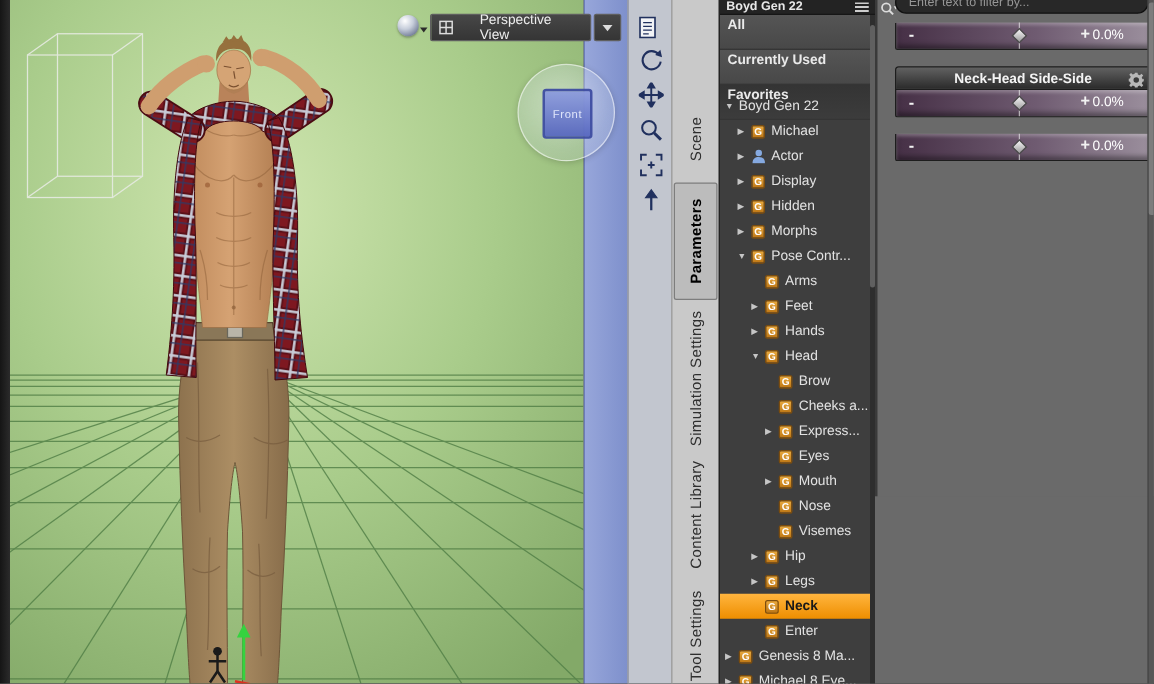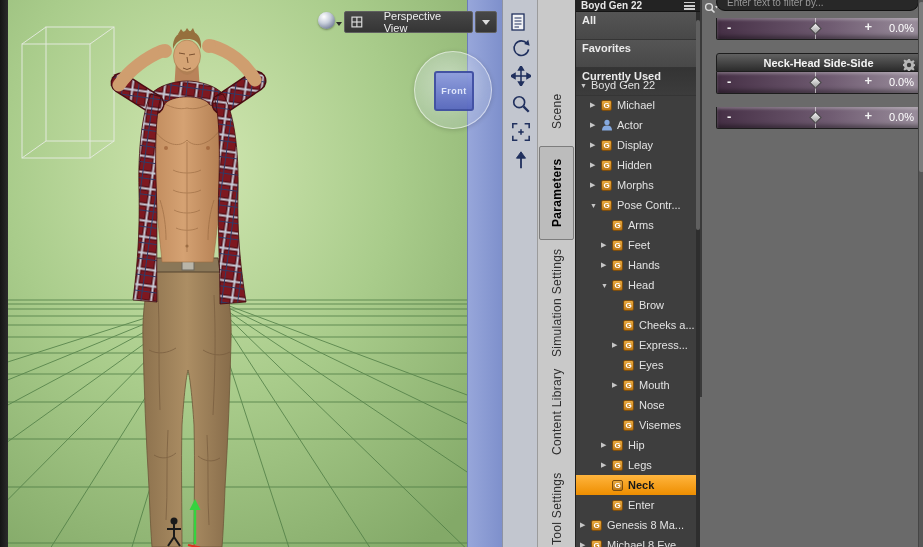--- a/index.html
+++ b/index.html
@@ -16,21 +16,21 @@
 
   
   #blue-strip{left:467px;top:0;width:35px;height:547px;background:linear-gradient(to right,#97a6da,#7e90cc);border-left:1px solid #6b7cb8}
 
   
   #viewcube{left:414px;top:51px;width:78px;height:78px;border-radius:50%;
     background:radial-gradient(circle at 45% 40%,rgba(240,245,250,.50),rgba(205,215,230,.28) 60%,rgba(185,195,215,.18));
     border:1px solid rgba(255,255,255,.55);box-shadow:0 1px 5px rgba(0,0,0,.18)}
   #viewcube .cube{position:absolute;left:19px;top:19px;width:40px;height:40px;border-radius:3px;
     background:linear-gradient(#8d9cde,#5868c0);border:2px solid #3e4da2;
-    display:flex;align-items:center;justify-content:center;color:#e2e7ff;font-size:9px;font-weight:bold;letter-spacing:.5px;opacity:.95}
+    display:flex;align-items:center;justify-content:center;color:#e2e7ff;font-size:9px;font-weight:normal;letter-spacing:.5px;opacity:.95}
 
   
   #vp-sphere{left:318px;top:12px;width:17px;height:17px;border-radius:50%;
     background:radial-gradient(circle at 35% 28%,#ffffff,#c7cedb 40%,#76809a 78%,#49526b);box-shadow:0 1px 2px rgba(0,0,0,.35)}
   #vp-sphere-caret{left:336px;top:22px;width:0;height:0;border-left:3.5px solid transparent;border-right:3.5px solid transparent;border-top:4px solid #2c2c2c}
   #vp-view-btn{left:344px;top:11px;height:22px;width:129px;background:linear-gradient(#474747,#353535);
     border:1px solid #5f5f5f;border-radius:2px;display:flex;align-items:center;gap:21px;padding:0 6px;color:#eee;font-size:11px}
   #vp-view-arrow{left:475px;top:11px;height:22px;width:22px;background:linear-gradient(#474747,#353535);
     border:1px solid #5f5f5f;border-radius:2px;display:flex;align-items:center;justify-content:center}
   #vp-view-arrow .tri{width:0;height:0;border-left:4px solid transparent;border-right:4px solid transparent;border-top:5px solid #ddd}
@@ -80,21 +80,21 @@
   .sgroup{margin:0 4px 13px 14px;width:205px}
   .shead{position:relative;height:19px;background:linear-gradient(#616161,#2b2b2b);border:1px solid #1d1d1d;border-radius:3px 3px 0 0;
     display:flex;align-items:center;justify-content:center}
   .stitle{font-size:11px;font-weight:bold;color:#f4f4f4}
   .gear{position:absolute;right:5px;top:3px;width:12px;height:12px}
   .sbar{position:relative;height:22px;border:1px solid #1d1d1d;border-top:none;border-radius:0 0 2px 2px;
     background:linear-gradient(to right,#463046,#6f5b71 55%,#9b8f9d);
     box-shadow:inset 0 2px 3px rgba(255,255,255,.28),inset 0 -3px 4px rgba(0,0,0,.38)}
   .minus{position:absolute;left:10px;top:3px;color:#f2f2f2;font-size:13px;font-weight:bold;line-height:14px;cursor:default}
   .plus{position:absolute;right:48px;top:2px;color:#f2f2f2;font-size:13px;font-weight:bold;line-height:14px;cursor:default}
-  .sval{position:absolute;right:6px;top:4px;width:40px;text-align:right;color:#fff;font-size:11px}
+  .sval{position:absolute;right:6px;top:4px;width:40px;color:#fff;font-size:11px}
   .thumbline{position:absolute;left:92px;top:0;width:13px;height:100%}
   .thumbline .vline{position:absolute;left:6px;top:0;width:1px;height:100%;background:rgba(235,235,235,.65)}
   .thumbline .diamond{position:absolute;left:2px;top:6px;width:9px;height:9px;transform:rotate(45deg);
     background:linear-gradient(135deg,#f4f4f4,#9e9e9e);border:1px solid #4c4c4c}
   #param-scroll{position:absolute;right:0;top:0;width:5px;height:547px;background:#575757;border-left:1px solid #454545}
   #param-scroll .thumb{position:absolute;top:2px;left:0;width:5px;height:170px;background:#7d7d7d;border-radius:2px}
 </style>
 </head>
 <body>
 
@@ -338,22 +338,22 @@
       <div class="vtab">Tool Settings</div>
     </div>
 
   <div class="abs" id="tree-panel">
     <div id="tree-header">
       <span>Boyd Gen 22</span>
       <span class="hamburger"></span>
     </div>
     <div id="filters">
         <div class="filter-row">All</div>
+        <div class="filter-row">Currently Used</div>
         <div class="filter-row">Favorites</div>
-        <div class="filter-row">Currently Used</div>
       </div>
     <div id="tree">
         <div class="trow lvl1">
           <span class="arrow">▼</span>
           <span>Boyd Gen 22</span>
         </div>
         <div class="trow lvl2">
           <span class="arrow">▶</span>
           <span class="gbadge">G</span>
           <span>Michael</span>

